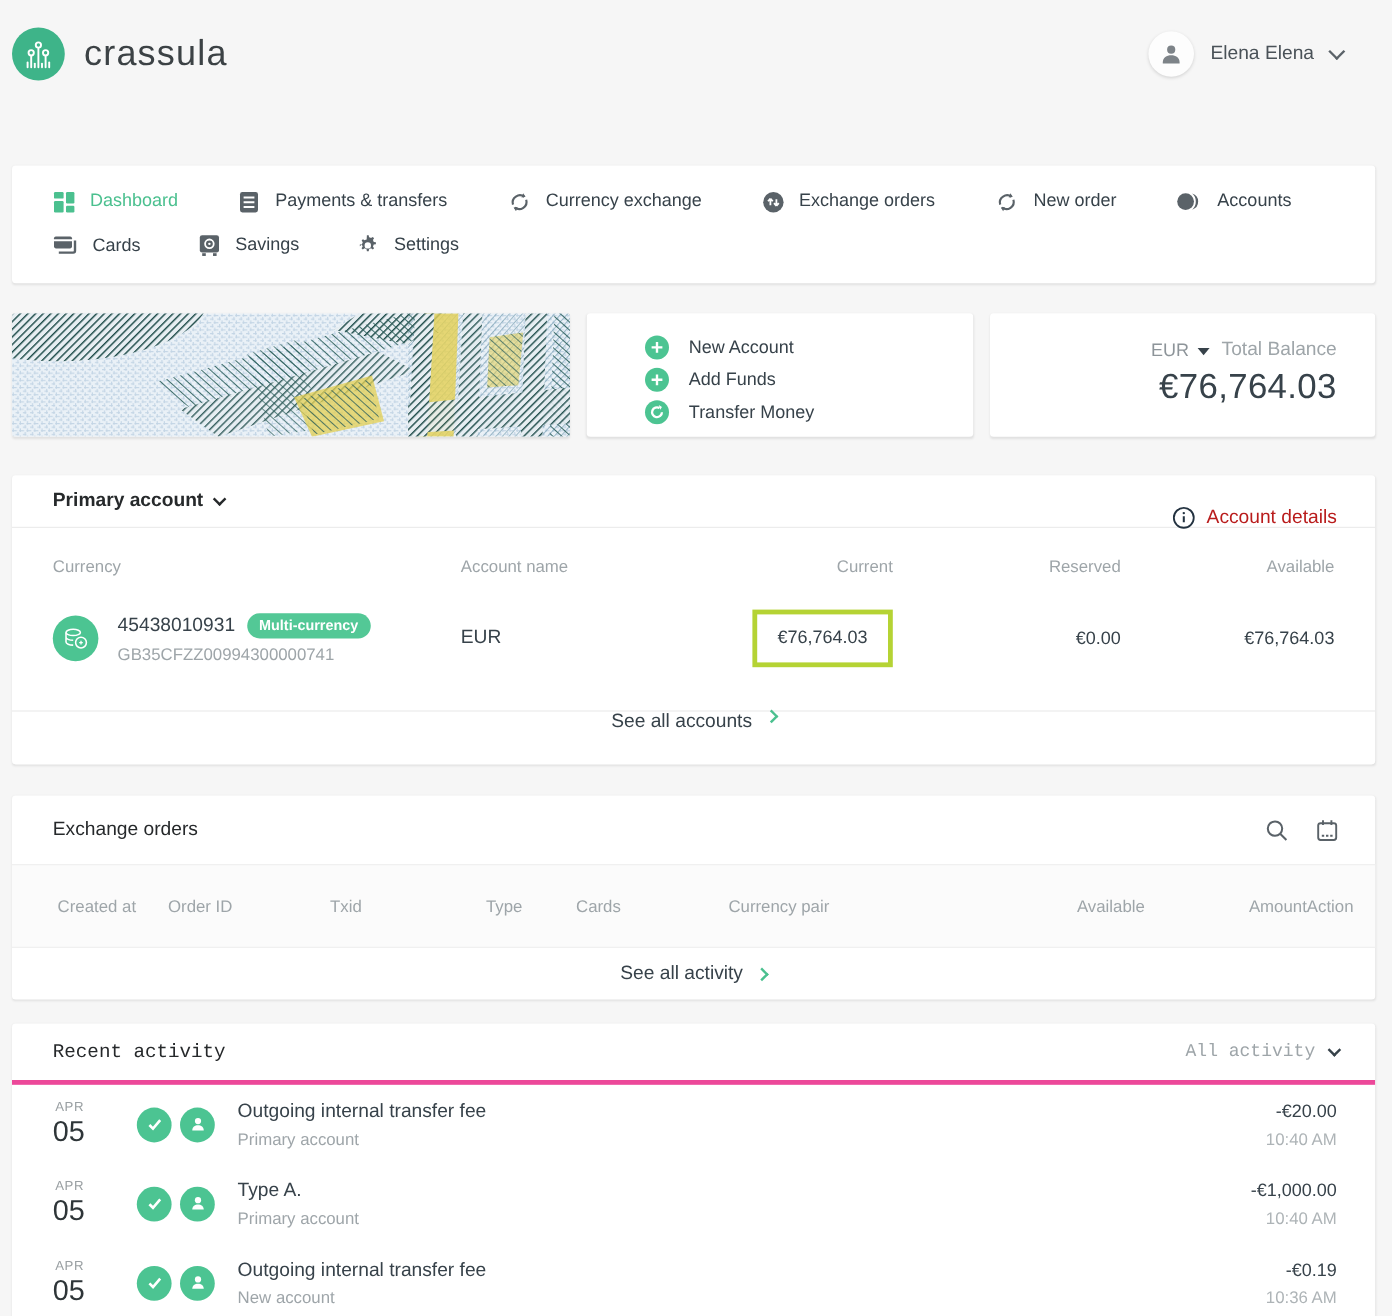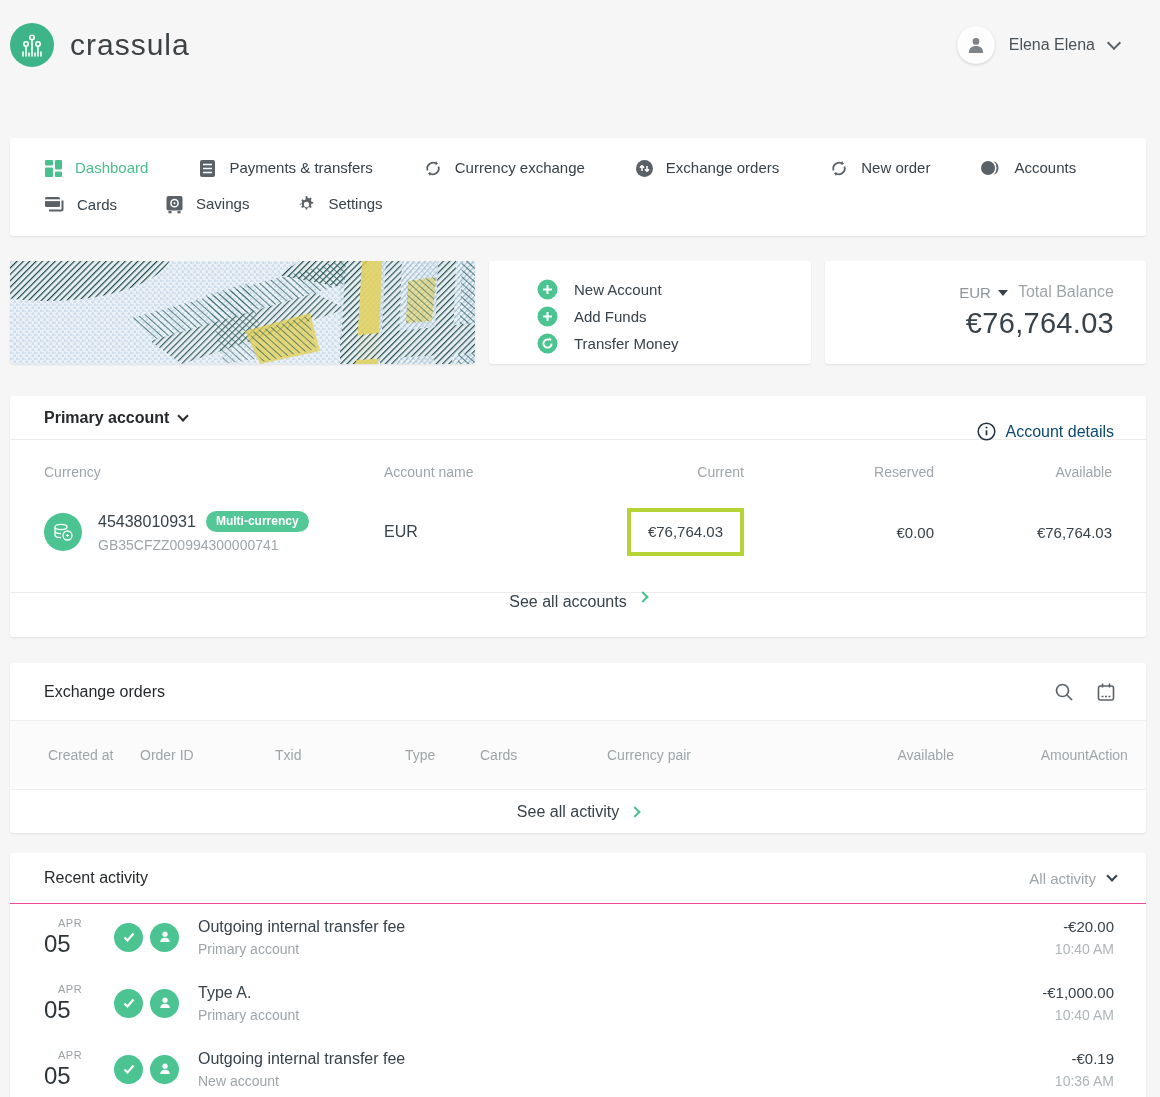--- a/index.html
+++ b/index.html
@@ -42,21 +42,21 @@
   .bal-cur { display:flex; align-items:center; gap:7px; color:#8d9499; cursor:pointer; }
   .bal-tri { width:0; height:0; border-left:5px solid transparent; border-right:5px solid transparent; border-top:6px solid #37424a; margin-top:2px; }
   .bal-label { font-size:16px; color:#9ea5a9; }
   .bal-amount { font-size:29px; color:#37424a; margin-top:6px; letter-spacing:.3px; }
 
   
   .pa-card { margin:32px 14px 0 10px; }
   .pa-header { display:flex; justify-content:space-between; align-items:center; height:44px; padding:0 32px 0 34px; border-bottom:1px solid #ececec; }
   .pa-title { font-size:16px; font-weight:bold; color:#26292b; display:flex; align-items:center; gap:10px; cursor:pointer; }
   .chev-sm { width:8px; height:8px; border-right:2px solid #26292b; border-bottom:2px solid #26292b; transform:rotate(45deg); margin-top:-4px; }
-  .pa-details { display:flex; align-items:center; gap:9px; font-size:16px; color:#0c4a6e; cursor:pointer;margin-top:28px; }
+  .pa-details { display:flex; align-items:center; gap:9px; font-size:16px; color:#b91c1c; cursor:pointer;margin-top:28px; }
   .pa-table { padding:24px 34px 4px 34px; }
   .pa-grid { display:grid; grid-template-columns:340px 150px 210px 190px 1fr; align-items:center; }
   .pa-colhead { font-size:14px; color:#9ea5a9; padding-bottom:22px; }
   .pa-grid .num { text-align:right; }
   .acct-cell { display:flex; align-items:center; gap:16px; }
   .acct-icon { width:38px; height:38px; border-radius:50%; background:#4cc492; display:flex; align-items:center; justify-content:center; flex:none; }
   .acct-line1 { display:flex; align-items:center; gap:10px; font-size:16px; color:#37424a; }
   .badge { background:#53c896; color:#fff; font-size:12px; font-weight:bold; padding:3px 10px 4px; border-radius:11px; }
   .acct-iban { font-size:14px; color:#9ea5a9; margin-top:5px; }
   .pa-value { font-size:15px; color:#37424a; }
@@ -69,26 +69,26 @@
   .eo-header { display:flex; justify-content:space-between; align-items:center; height:57px; padding:0 30px 0 34px; }
   .eo-title { font-size:16px; color:#26292b; }
   .eo-icons { display:flex; align-items:center; gap:22px; color:#5a6268; }
   .eo-icons .icbtn { cursor:pointer; display:flex; }
   .eo-cols { display:grid; grid-template-columns:92px 135px 130px 75px 127px 187px 160px 135px 1fr; padding:0 36px 0 38px; height:70px; align-items:center; background:#fbfbfb; border-top:1px solid #f0f0f0; border-bottom:1px solid #f0f0f0; font-size:14px; color:#9ea5a9; }
   .eo-cols .r { text-align:right; }
   .eo-footer { height:43px; display:flex; align-items:center; justify-content:center; gap:12px; font-size:16px; color:#37424a; cursor:pointer; }
 
   
   .ra-card { margin:20px 14px 0 10px; height:259px; overflow:hidden; }
-  .ra-header { display:flex; justify-content:space-between; align-items:center; height:51px; padding:0 30px 0 34px; border-bottom:1px solid #ec4899; }
+  .ra-header { display:flex; justify-content:space-between; align-items:center; height:51px; padding:0 30px 0 34px; border-bottom:4px solid #ec4899;font-family:Liberation Mono, monospace; }
   .ra-title { font-size:16px; color:#26292b; }
   .ra-filter { display:flex; align-items:center; gap:12px; font-size:15px; color:#9ea5a9; cursor:pointer; }
   .ra-row { display:grid; grid-template-columns:70px 84px 1fr auto; align-items:center; height:66px; padding:0 32px 0 34px; cursor:pointer; }
   .ra-date { line-height:1; }
-  .ra-month { font-size:11px; color:#9aa0a3; letter-spacing:.5px; margin-left:14px; }
+  .ra-month { font-size:11px; color:#9aa0a3; letter-spacing:.5px; margin-left:2px; }
   .ra-day { font-size:24px; color:#2e3538; margin-top:3px; }
   .ra-icons { display:flex; gap:7px; }
   .circ { width:29px; height:29px; border-radius:50%; background:#4cc492; display:flex; align-items:center; justify-content:center; flex:none; }
   .ra-t1 { font-size:16px; color:#37424a; }
   .ra-t2 { font-size:14px; color:#9ea5a9; margin-top:5px; }
   .ra-amt { text-align:right; }
   .ra-a1 { font-size:15px; color:#37424a; }
   .ra-a2 { font-size:14px; color:#aeb4b7; margin-top:6px; }
 </style>
 </head>

